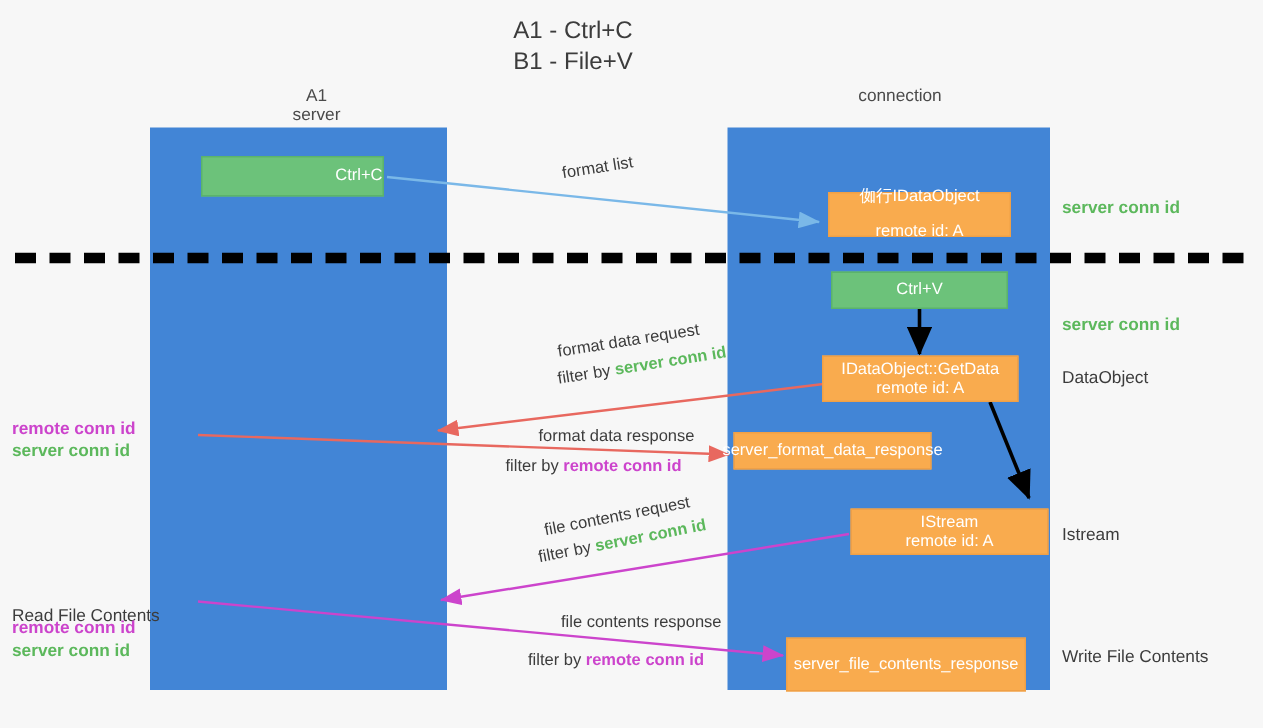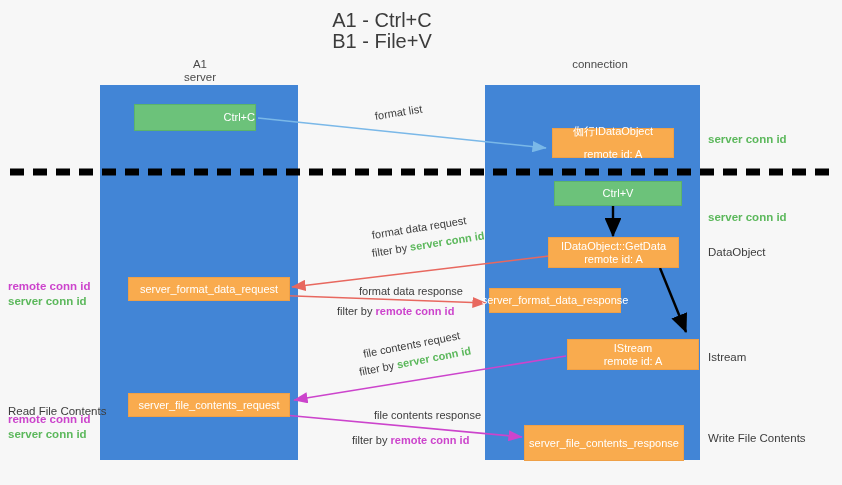--- a/index.html
+++ b/index.html
@@ -9,21 +9,21 @@
     font-family:"Liberation Sans",sans-serif;
     position:relative;overflow:hidden;
     -webkit-font-smoothing:antialiased;
   }
   #stage{position:absolute;inset:0;}
   .abs{position:absolute;}
 
   
   #title{
     left:0;top:10px;width:764px;text-align:center;
-    font-size:20px;line-height:21px;color:#3c3c3c;
+    font-size:16px;line-height:21px;color:#3c3c3c;
   }
 
   
   .lane-head{
     text-align:center;font-size:11.5px;line-height:13px;color:#4a4a4a;
   }
 
   
   .lane{background:#4285d6;}
 
@@ -54,21 +54,21 @@
 </head>
 <body>
 
 <div id="stage">
 
   <div class="abs" id="title">
     <div>A1 - Ctrl+C</div>
     <div>B1 - File+V</div>
   </div>
 
-  <div class="abs lane-head" style="left:140px;top:58px;width:120px;text-align:center;">
+  <div class="abs lane-head" style="left:151px;top:58px;width:120px;text-align:center;">
     <div>A1</div>
     <div>server</div>
   </div>
   <div class="abs lane-head" style="left:535px;top:58px;width:130px;">
     <div>connection</div>
   </div>
 
   <div class="abs lane" style="left:100px;top:85px;width:198px;height:375px;"></div>
   <div class="abs lane" style="left:485px;top:85px;width:215px;height:375px;"></div>
 
@@ -109,45 +109,39 @@
 
   <div class="abs box green" style="left:134px;top:104px;width:122px;height:27px;align-items:flex-end;">
     <div>Ctrl+C</div>
   </div>
 
   <div class="abs box orange" style="left:552px;top:128px;width:122px;height:30px;gap:10px;">
     <div>侞行IDataObject</div>
     <div>remote id: A</div>
   </div>
 
-  <div class="abs box green" style="left:554px;top:181px;width:128px;height:25px;">
+  <div class="abs box green" style="left:554px;top:181px;width:118px;height:25px;">
     <div>Ctrl+V</div>
   </div>
 
   <div class="abs box orange" style="left:548px;top:237px;width:131px;height:31px;">
     <div>IDataObject::GetData</div>
     <div>remote id: A</div>
   </div>
 
-  <div class="abs box orange" style="left:128px;top:277px;width:162px;height:24px;">
-    <div>server_format_data_request</div>
-  </div>
 
   <div class="abs box orange" style="left:489px;top:288px;width:132px;height:25px;">
     <div>server_format_data_response</div>
   </div>
 
   <div class="abs box orange" style="left:567px;top:339px;width:132px;height:31px;">
     <div>IStream</div>
     <div>remote id: A</div>
   </div>
 
-  <div class="abs box orange" style="left:128px;top:393px;width:162px;height:24px;">
-    <div>server_file_contents_request</div>
-  </div>
 
   <div class="abs box orange" style="left:524px;top:425px;width:160px;height:36px;">
     <div>server_file_contents_response</div>
   </div>
 
   <div class="abs lbl rot-up" style="left:374px;top:110px;">
     <span>format list</span>
   </div>
 
   <div class="abs lbl rot-up" style="left:371px;top:229px;">

